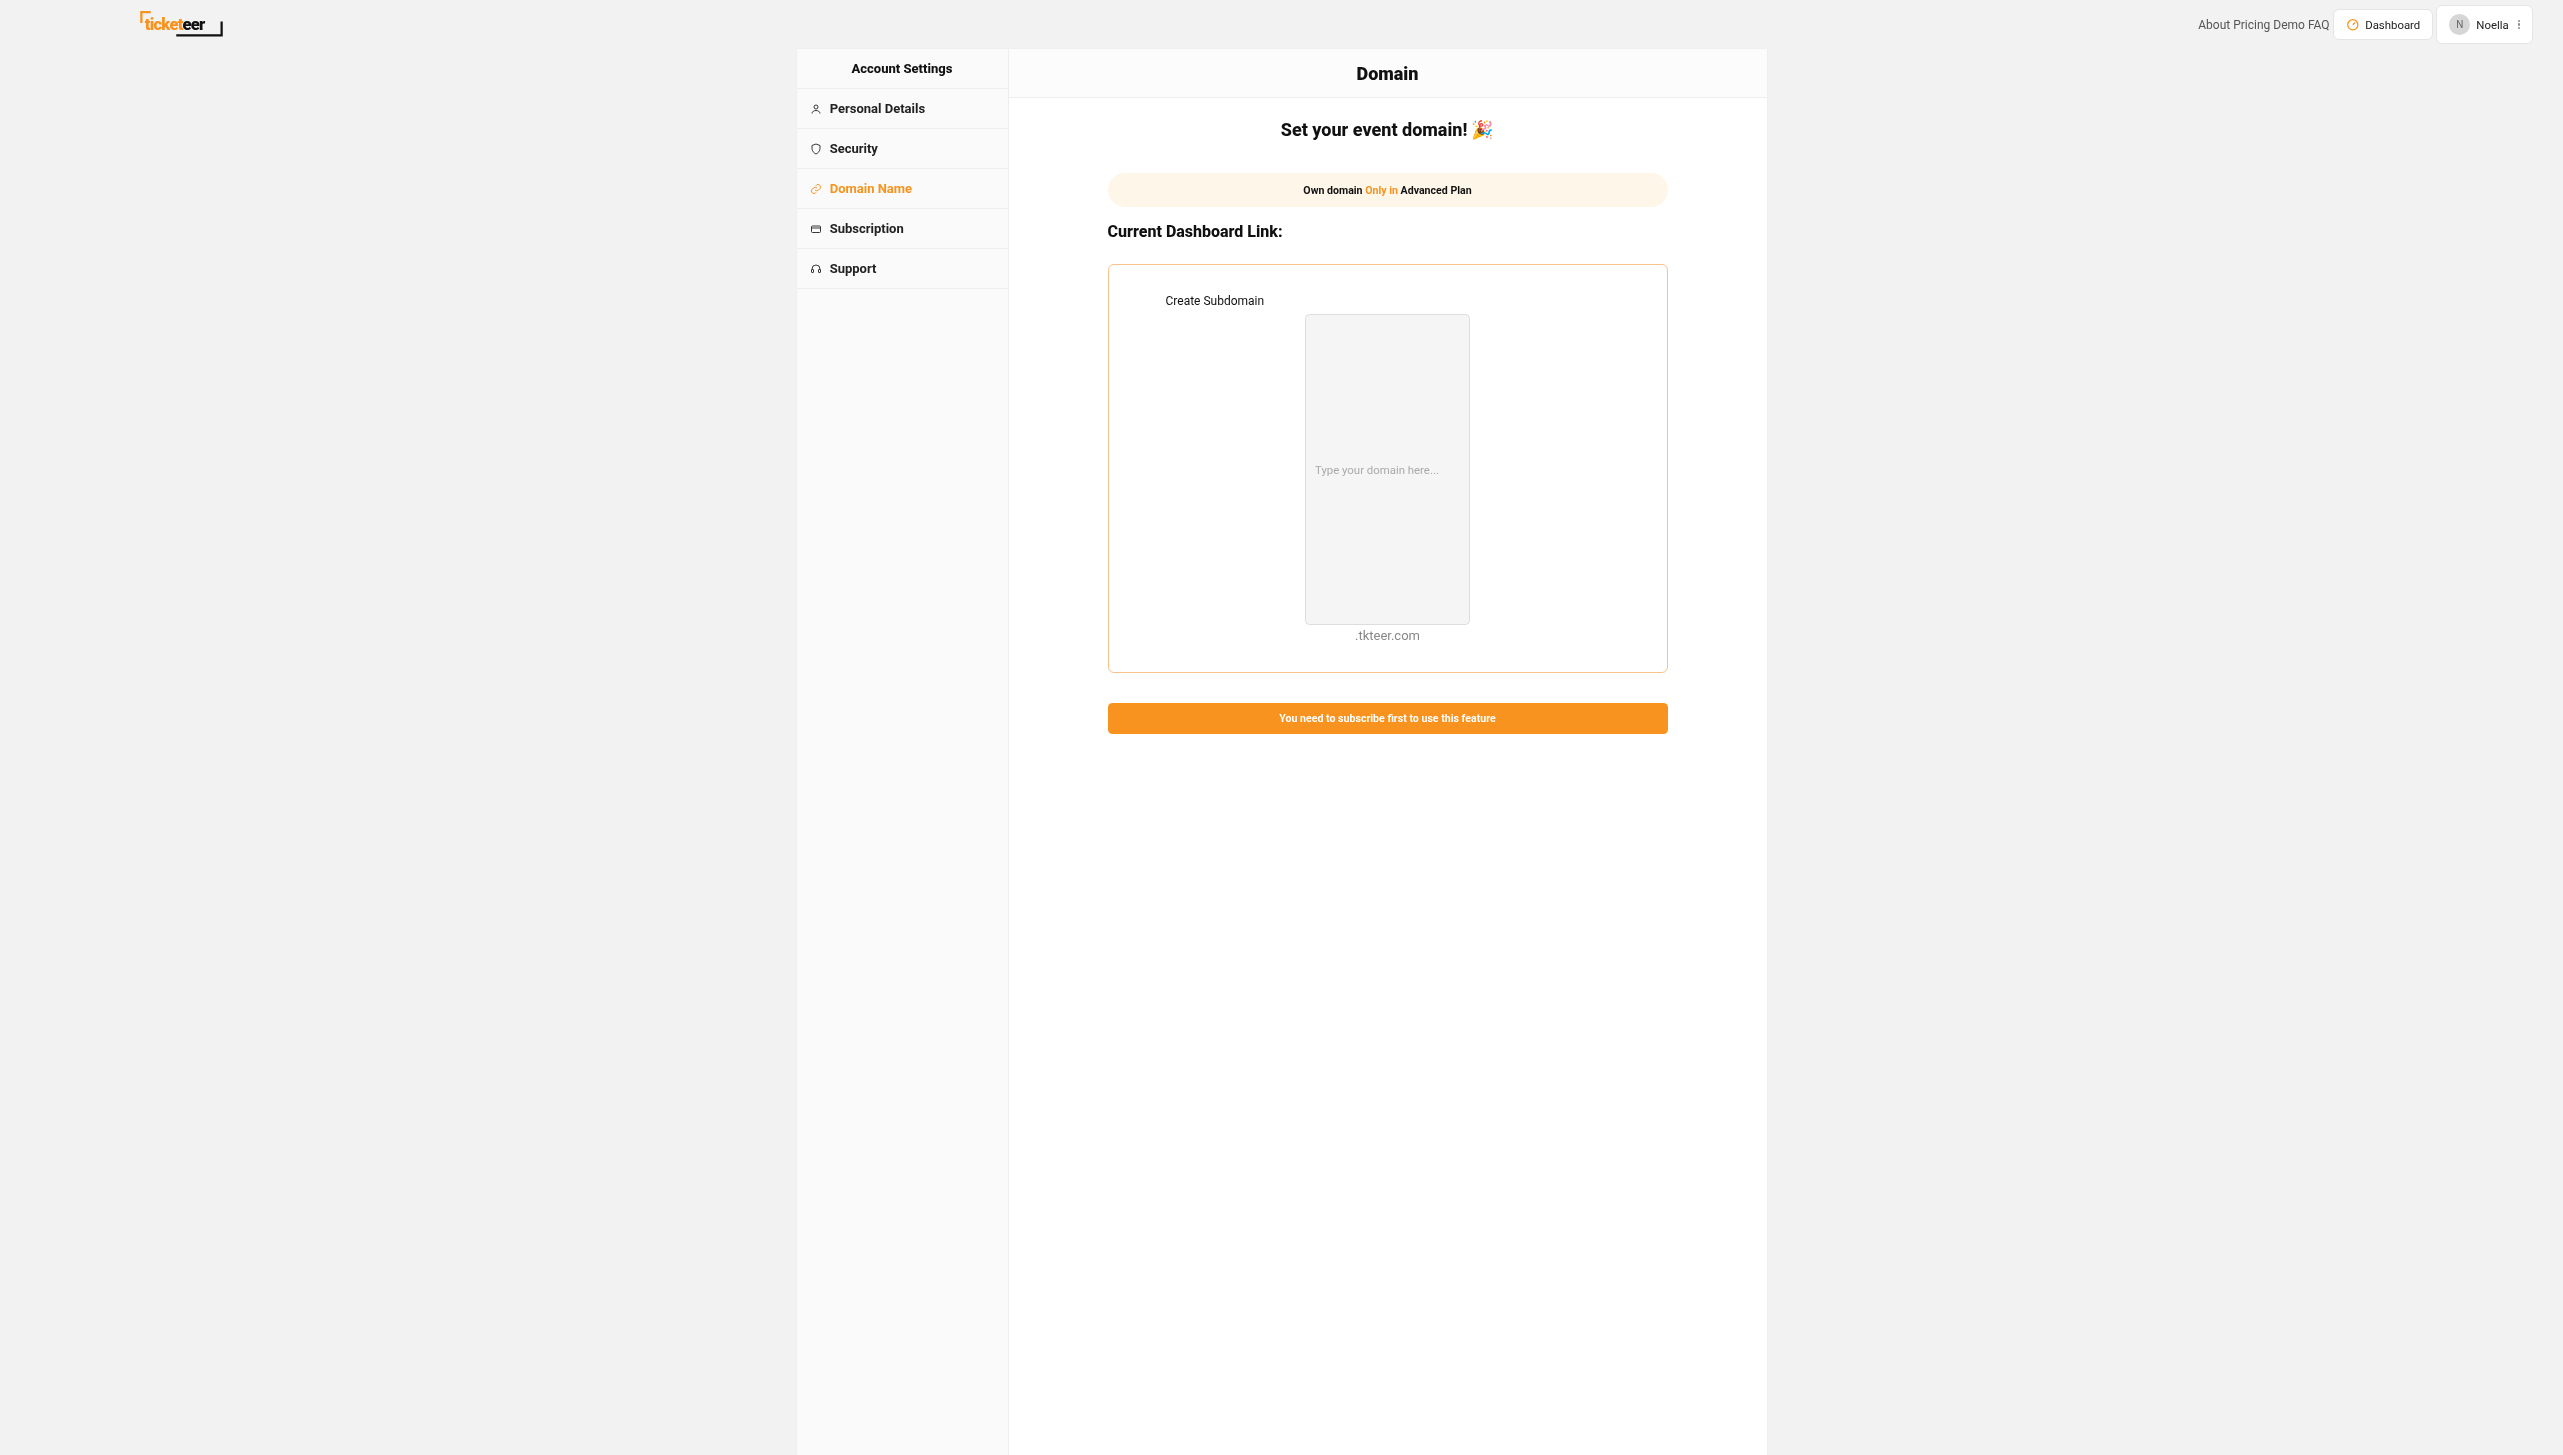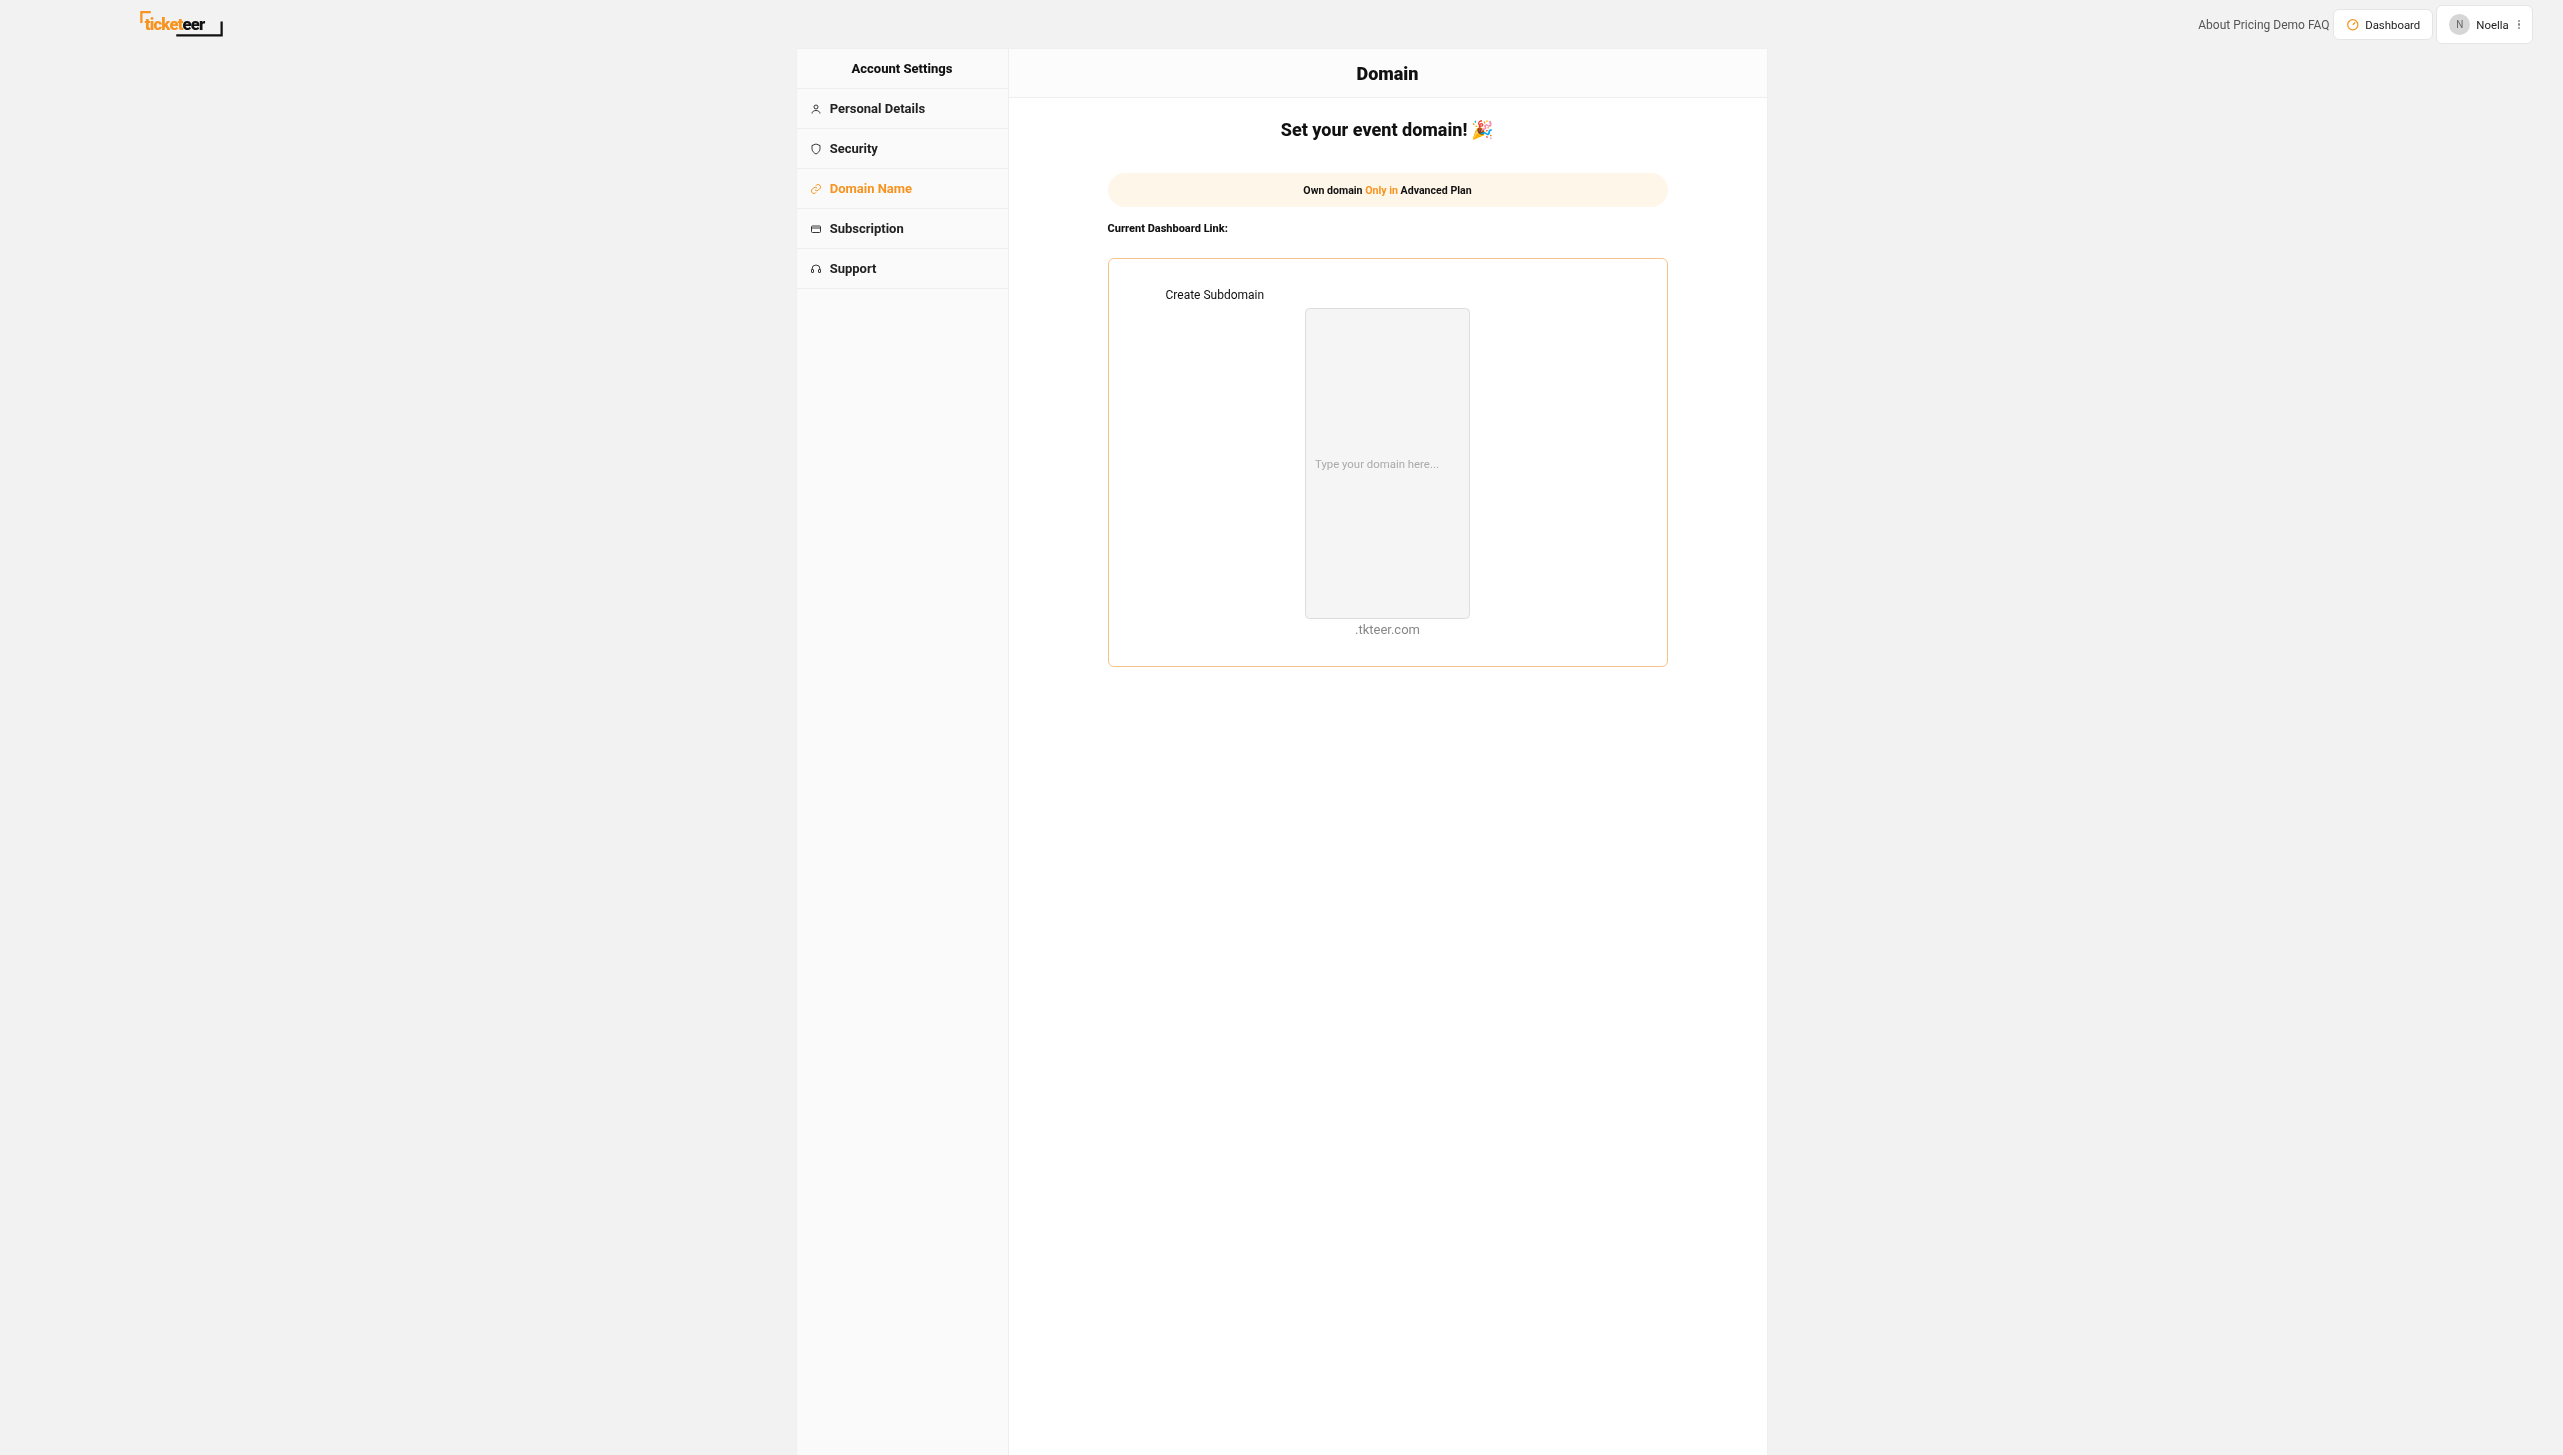--- a/index.html
+++ b/index.html
@@ -23,21 +23,21 @@
 .side-item { display:flex; align-items:center; gap:7.6px; padding:12px 13.6px; font-size:13px; font-weight:700; border-bottom:0.8px solid #eee; cursor:pointer; color:#222;}
 .side-item.active { color:#f7931e; }
 .side-item .ico{width:12px;height:12px;flex-shrink:0;}
 
 .main { flex:1; }
 .main-header { text-align:center; font-weight:900; font-size:18px; padding:13.6px 0; border-bottom:0.8px solid #eee; background:#fcfcfc;}
 .main-body { padding:21px 99px; }
 .hero { text-align:center; font-weight:800; font-size:18px; margin-bottom:33px;}
 .banner { background:#fff6ea; border-radius:18px; padding:10.6px; text-align:center; font-weight:700; font-size:10.6px; margin-bottom:15px;}
 .banner .orange{color:#f7931e;}
-.label-strong{font-weight:800; font-size:11px; margin-bottom:23px; display:block;}
+.label-strong{font-weight:800; font-size:16px; margin-bottom:23px; display:block;}
 .card { border:0.8px solid #f7c38a; border-radius:6px; padding:29px 33px; margin-bottom:30px;}
 .field-label{font-size:12px; margin-bottom:6px; display:block;padding-left:24px;}
 .row{display:flex; align-items:center; gap:3px;flex-direction:column;}
 .row input{flex:0 0 311px; height:27px; border:0.8px solid #ddd; background:#f5f5f5; border-radius:4.5px; padding:0 9px; font-size:11.4px; color:#444;}
 .row input::placeholder{color:#aaa;}
 .suffix{color:#888; font-size:13px;}
 .cta{background:#f7931e; color:#fff; border:none; width:100%; padding:9px; border-radius:4.5px; font-weight:700; font-size:10.6px; cursor:pointer;}
 </style>
 </head>
 <body>
@@ -131,16 +131,17 @@
       <span class="label-strong">Current Dashboard Link:</span>
 
       <div class="card">
         <span class="field-label">Create Subdomain</span>
         <div class="row">
           <input type="text" placeholder="Type your domain here..." style="">
           <span class="suffix">.tkteer.com</span>
         </div>
       </div>
 
+      <button class="cta">You need to subscribe first to use this feature</button>
     </div>
   </main>
 </div>
 
 
 </body></html>

